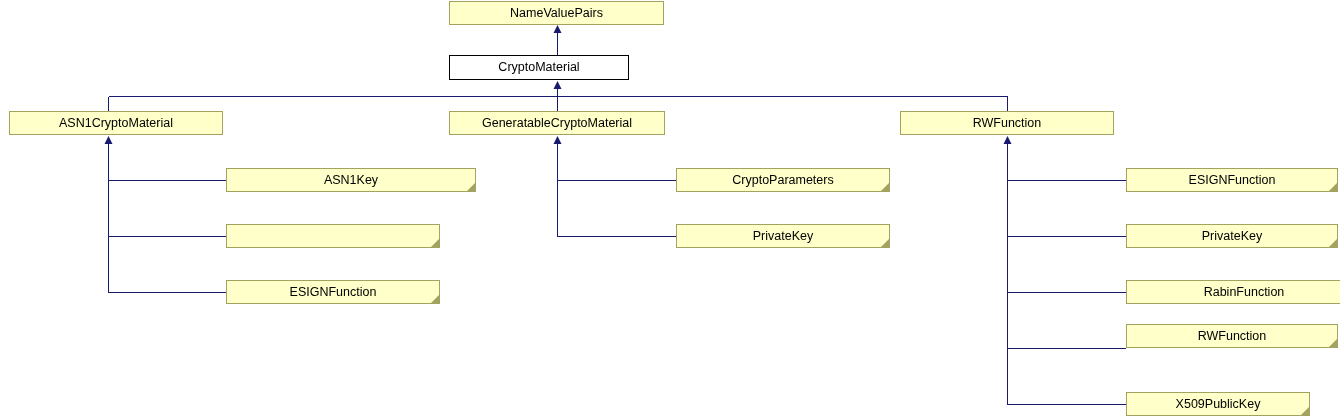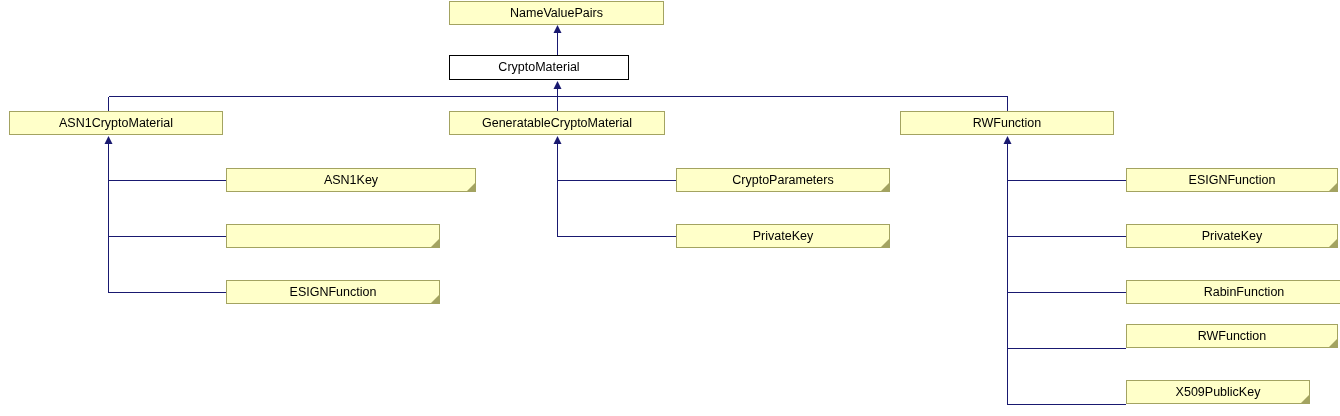--- a/index.html
+++ b/index.html
@@ -112,18 +112,18 @@
     <span class="fold"></span>
   </div>
   <div class="node" style="left:1126px;top:280px;width:236px">
     <span class="lbl">RabinFunction</span>
     <span class="fold"></span>
   </div>
   <div class="node" style="left:1126px;top:324px;width:212px">
     <span class="lbl">RWFunction</span>
     <span class="fold"></span>
   </div>
-  <div class="node" style="left:1126px;top:380px;width:184px">
+  <div class="node" style="left:1126px;top:392px;width:184px">
     <span class="lbl">X509PublicKey</span>
     <span class="fold"></span>
   </div>
 
 </div>
 
 </body></html>

